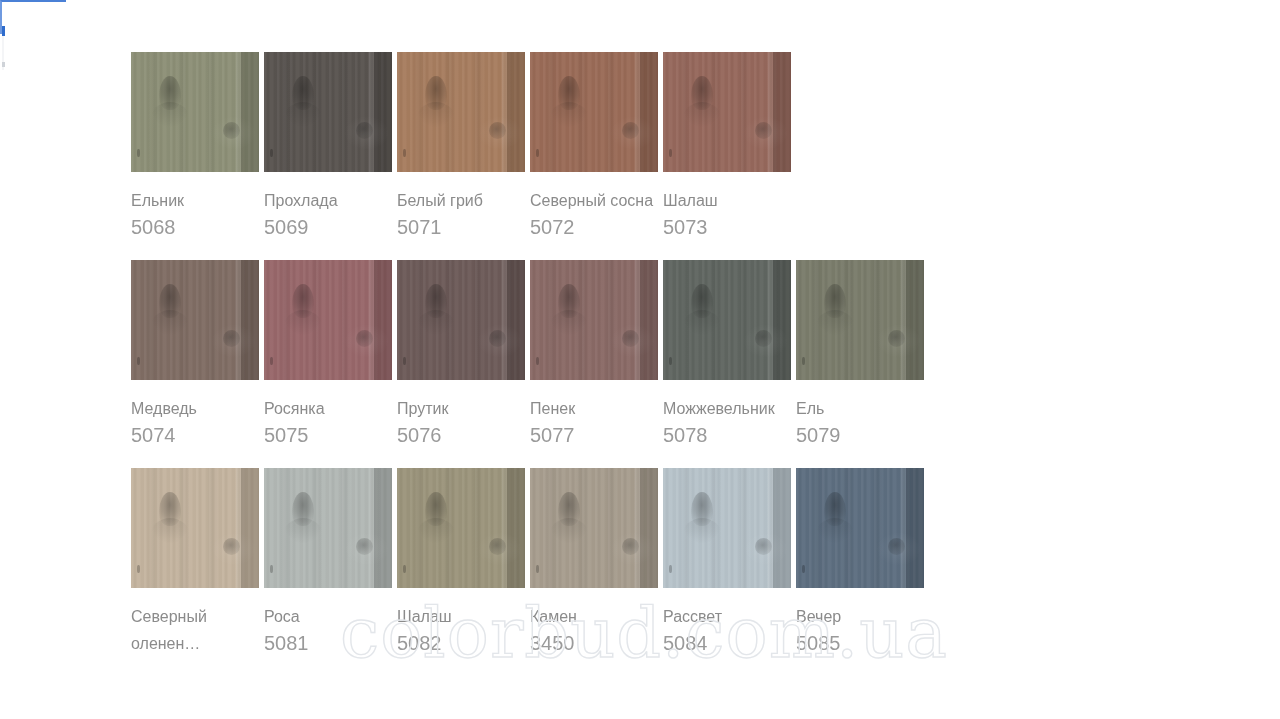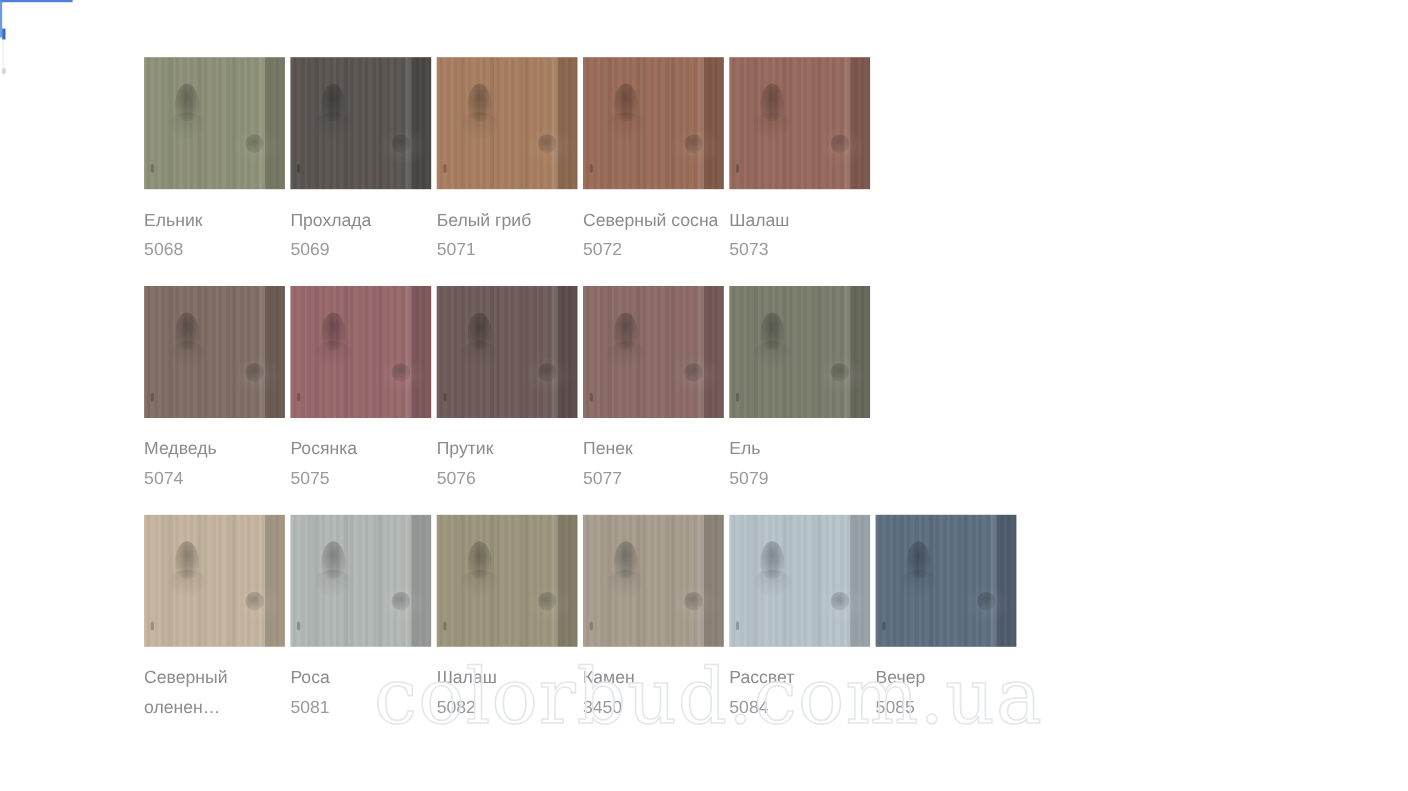--- a/index.html
+++ b/index.html
@@ -123,21 +123,21 @@
 
   .swatch-name{
     margin-top:15px;
     font-size:16px;
     line-height:27px;
     color:#8b8b8b;
     white-space:nowrap;
   }
   .swatch-name.wrap{ white-space:normal; width:112px; }
   .swatch-code{
-    font-size:16px;
+    font-size:20px;
     line-height:27px;
     color:#9a9a9a;
   }
   .swatch-code.hidden{ visibility:hidden; }
 
   
   #watermark{
     position:absolute;
     left:340px;top:600px;
     font-family:"DejaVu Serif","Liberation Serif",serif;
@@ -267,20 +267,32 @@
           <span class="edge-band2"></span>
           <span class="edge-band"></span>
           <span class="knot-big"></span>
           <span class="knot-small"></span>
           <span class="speck"></span>
         </div>
         <div class="swatch-name">Пенек</div>
         <div class="swatch-code">5077</div>
       </div>
       <div class="swatch-cell">
+        <div class="swatch-chip" style="background-color: rgb(96, 102, 97);">
+          <span class="grain"></span>
+          <span class="edge-band2"></span>
+          <span class="edge-band"></span>
+          <span class="knot-big"></span>
+          <span class="knot-small"></span>
+          <span class="speck"></span>
+        </div>
+        <div class="swatch-name">Можжевельник</div>
+        <div class="swatch-code">5078</div>
+      </div>
+      <div class="swatch-cell">
         <div class="swatch-chip" style="background-color: rgb(122, 124, 107);">
           <span class="grain"></span>
           <span class="edge-band2"></span>
           <span class="edge-band"></span>
           <span class="knot-big"></span>
           <span class="knot-small"></span>
           <span class="speck"></span>
         </div>
         <div class="swatch-name">Ель</div>
         <div class="swatch-code">5079</div>

